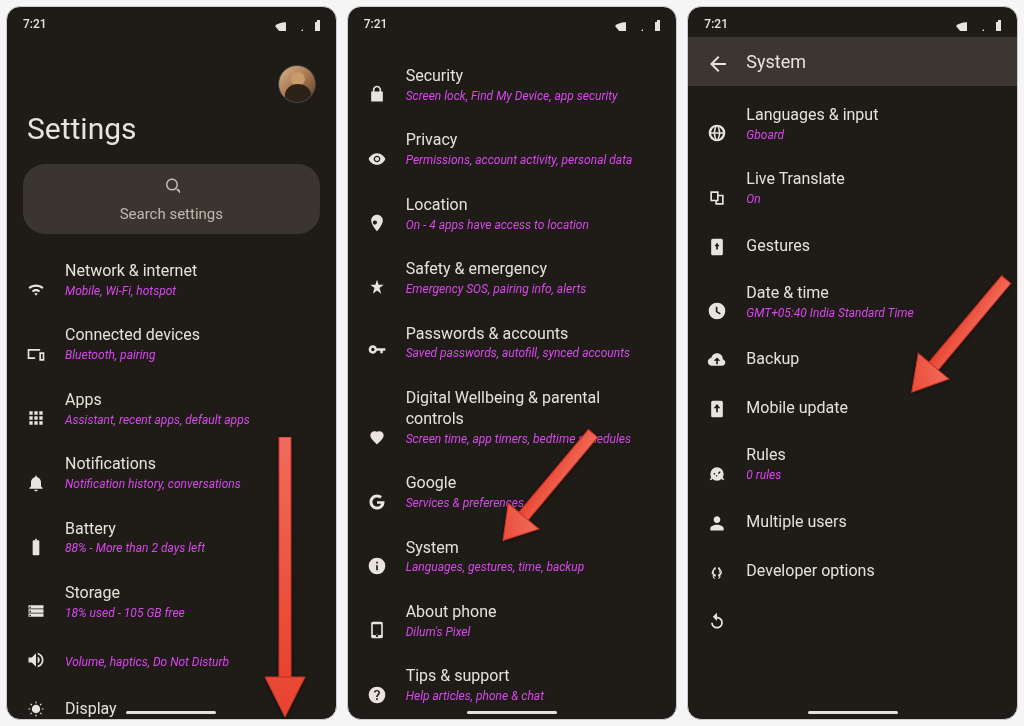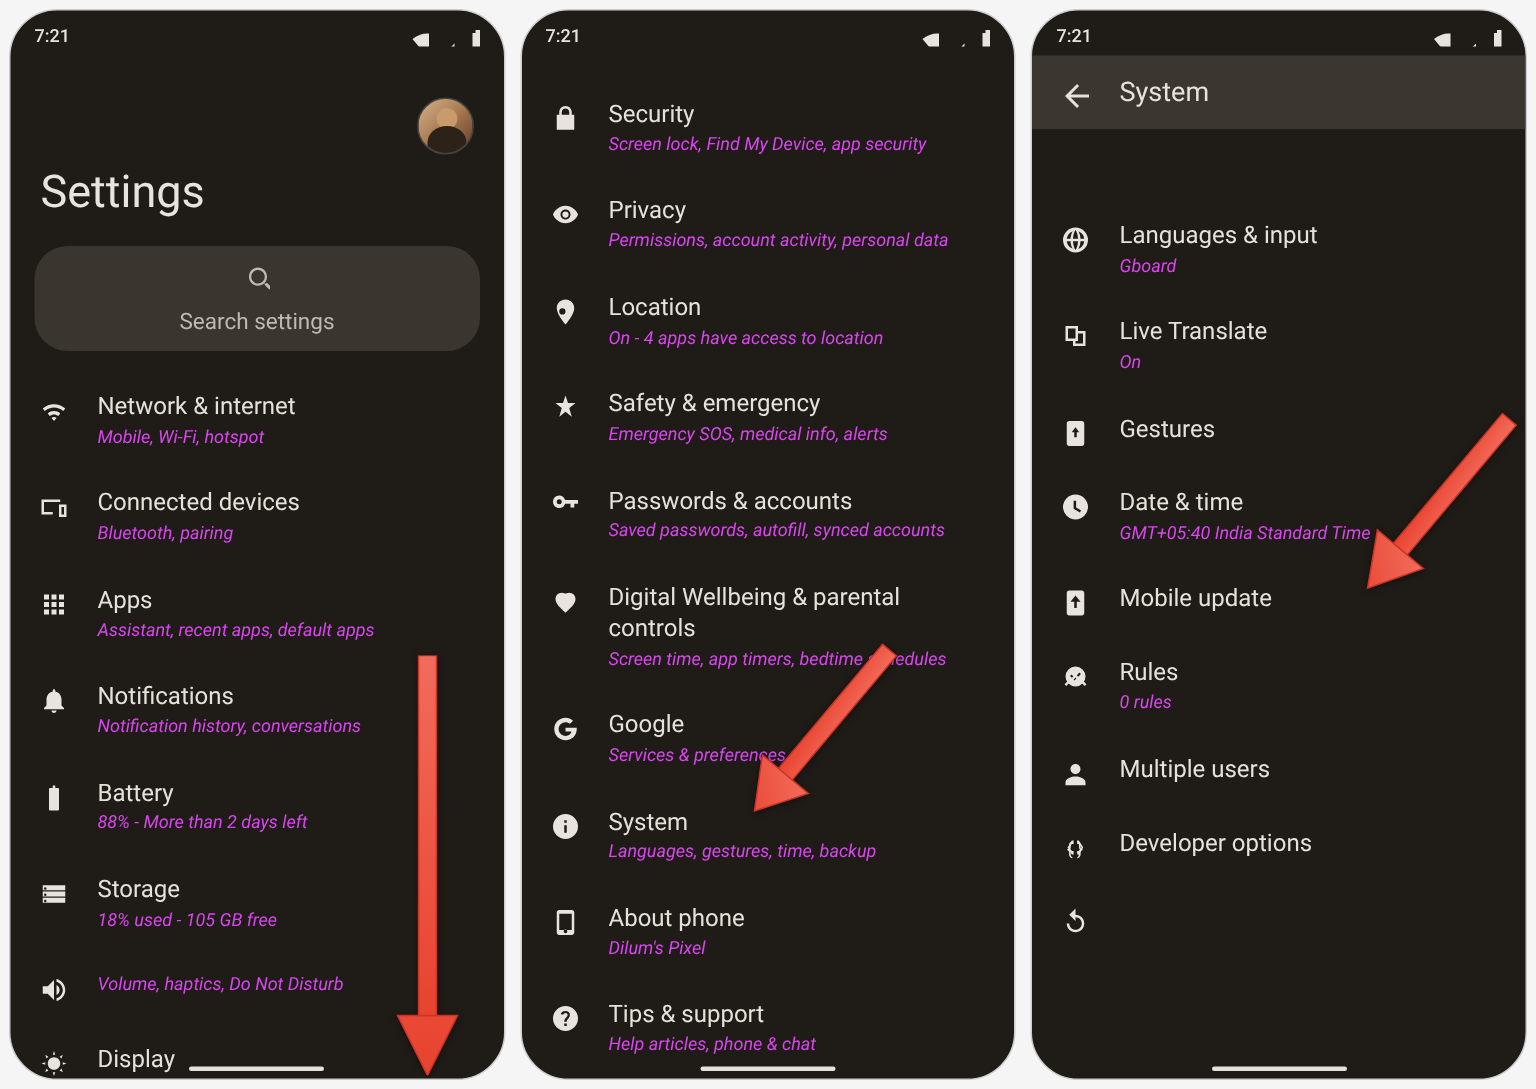--- a/index.html
+++ b/index.html
@@ -9,21 +9,21 @@
     display: flex;
     gap: 10px;
     padding: 6px;
     width: 1024px;
     height: 726px;
   }
   .screen {
     width: 334px;
     height: 714px;
     background: #1f1b17;
-    border-radius: 32px;
+    border-radius: 14px;
     overflow: hidden;
     position: relative;
     color: #e8e3de;
     display: flex;
     flex-direction: column;
     border: 1px solid #ccc;
   }
   .statusbar {
     display: flex;
     justify-content: space-between;
@@ -52,21 +52,21 @@
     align-items:center;
     padding: 11px 16px;
     gap:12px;
     flex-direction:column;
   }
   .search svg { width:18px; height:18px; fill:#bfb9b1; }
   .search span { color:#bfb9b1; font-size:15px; }
   .list { flex:1; overflow:hidden; padding-top:4px;}
   .row {
     display:flex;
-    align-items:flex-start;
+    align-items:flex-end;
     padding: 13px 18px 13px 18px;
     gap:18px;
   }
   .row .iconbox { width:22px; display:flex; justify-content:center; padding-top:3px; flex-shrink:0;}
   .row .iconbox svg { width:20px; height:20px; fill:#e8e3de; }
   .row .textcol { flex:1; }
   .row .title { font-size:16px; font-weight:400; color:#e6e1da; line-height:1.3; }
   .row .sub { font-size:12px; color:#d946ef; margin-top:2px; line-height:1.3;font-style:italic;}
   .appbar {
     display:flex; align-items:center; gap:20px; padding:14px 18px;
@@ -366,21 +366,21 @@
         </div>
       </div>
       <div class="row">
         <div class="iconbox">
           <svg viewBox="0 0 24 24">
             <use href="#i-emergency"></use>
           </svg>
         </div>
         <div class="textcol">
           <div class="title">Safety &amp; emergency</div>
-          <div class="sub">Emergency SOS, medical info, alerts</div>
+          <div class="sub">Emergency SOS, pairing info, alerts</div>
         </div>
       </div>
       <div class="row">
         <div class="iconbox">
           <svg viewBox="0 0 24 24">
             <use href="#i-key"></use>
           </svg>
         </div>
         <div class="textcol">
           <div class="title">Passwords &amp; accounts</div>
@@ -474,21 +474,21 @@
           <use href="#i-sigbatt"></use>
         </svg>
     </div>
   </div>
   <div class="appbar">
     <svg>
         <use href="#i-back"></use>
       </svg>
     <span class="tt">System</span>
   </div>
-  <div class="list" id="list3" style="padding-top:6px;margin-top:42px;">
+  <div class="list" id="list3" style="padding-top:6px;">
       <div class="row">
         <div class="iconbox">
           <svg viewBox="0 0 24 24">
             <use href="#i-language"></use>
           </svg>
         </div>
         <div class="textcol">
           <div class="title">Languages &amp; input</div>
           <div class="sub">Gboard</div>
         </div>
@@ -516,20 +516,30 @@
       </div>
       <div class="row">
         <div class="iconbox">
           <svg viewBox="0 0 24 24">
             <use href="#i-clock"></use>
           </svg>
         </div>
         <div class="textcol">
           <div class="title">Date &amp; time</div>
           <div class="sub">GMT+05:40 India Standard Time</div>
+        </div>
+      </div>
+      <div class="row">
+        <div class="iconbox">
+          <svg viewBox="0 0 24 24">
+            <use href="#i-backup"></use>
+          </svg>
+        </div>
+        <div class="textcol">
+          <div class="title">Backup</div>
         </div>
       </div>
       <div class="row">
         <div class="iconbox">
           <svg viewBox="0 0 24 24">
             <use href="#i-sysupdate"></use>
           </svg>
         </div>
         <div class="textcol">
           <div class="title">Mobile update</div>

